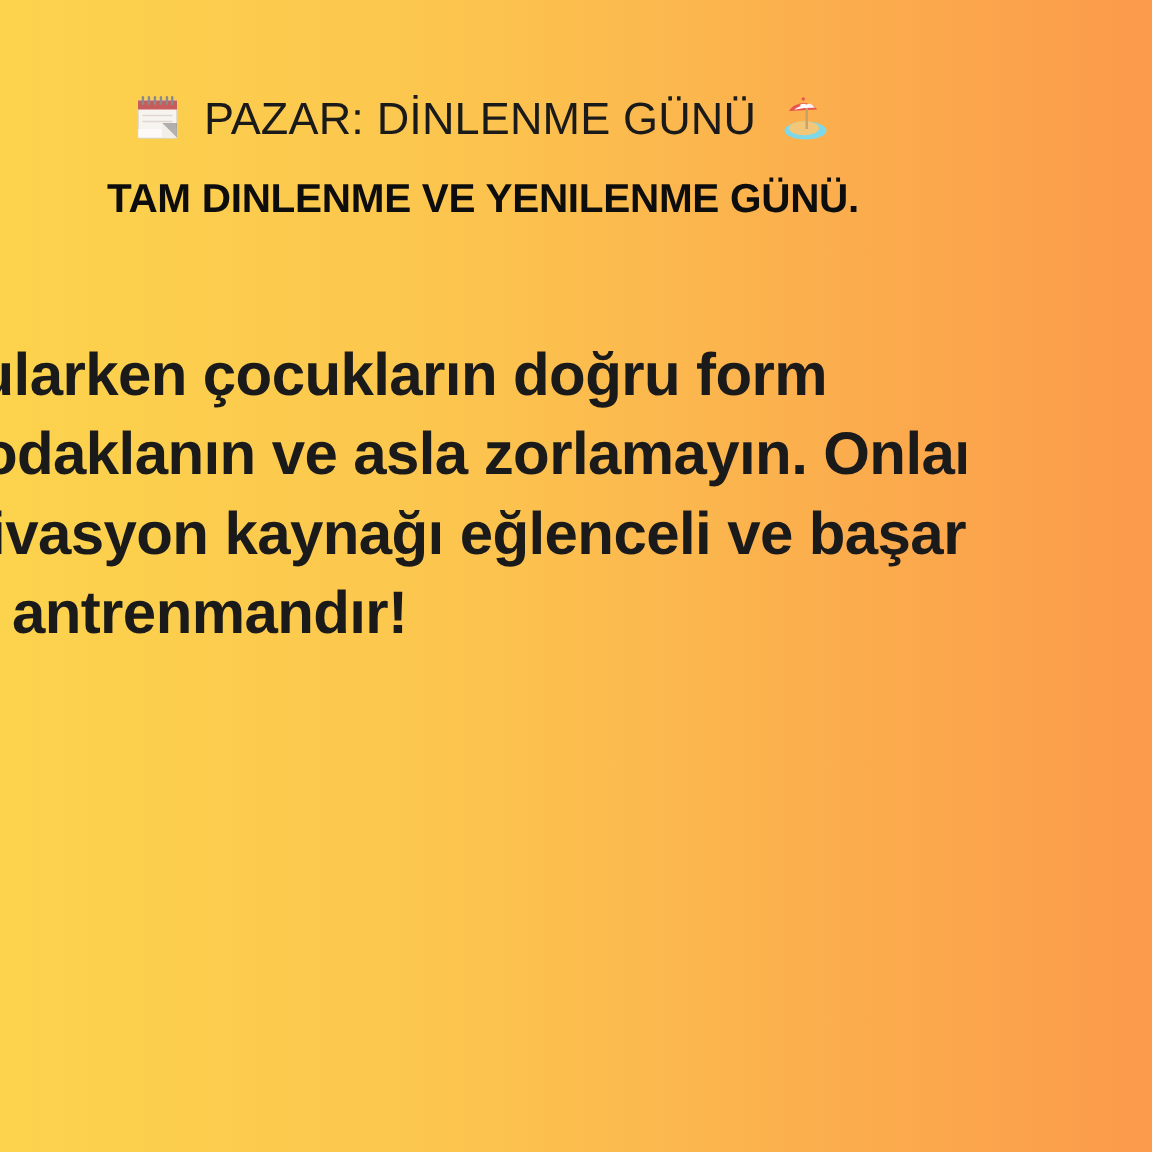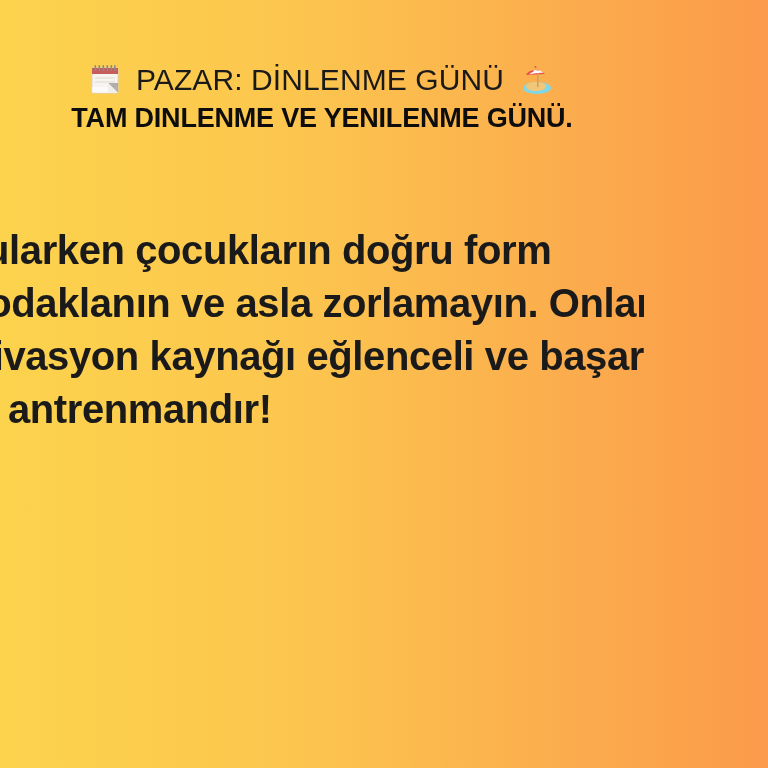--- a/index.html
+++ b/index.html
@@ -54,21 +54,21 @@
     position: relative;
   }
 
   .emoji-notepad { width: 30px; height: 32px; margin-right: 7px; }
   .emoji-beach   { width: 34px; height: 32px; margin-left: 7px; }
 
   .header-subtitle {
     font-size: 27px;
     font-weight: 700;
     letter-spacing: -0.2px;
-    margin-top: 6px;
+    margin-top: 20px;
     color: #0d0d0d;
   }
 
   
   .body-block {
     position: absolute;
     top: 224px;
     left: 50%;
     transform: translateX(-50%);
     width: 1180px;          

